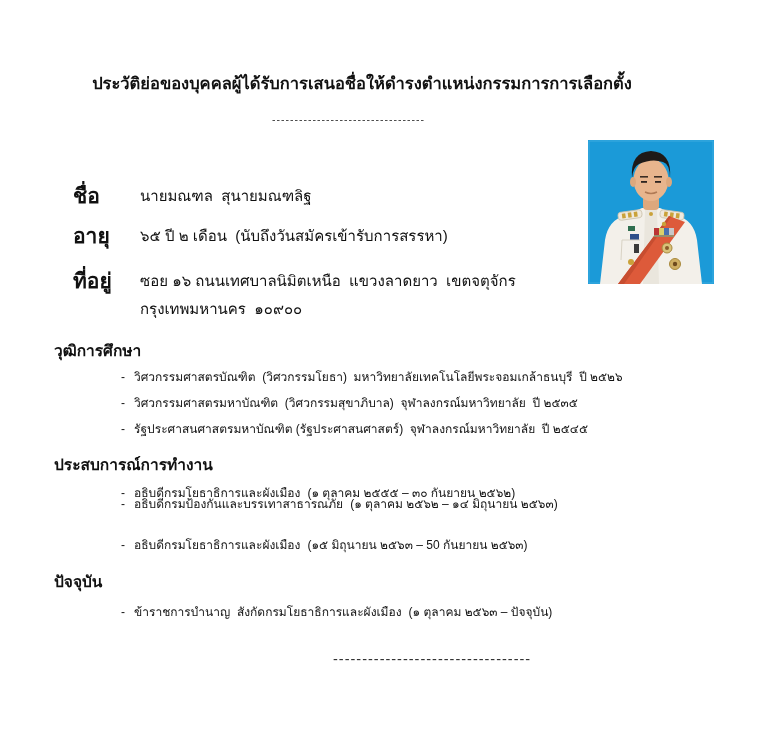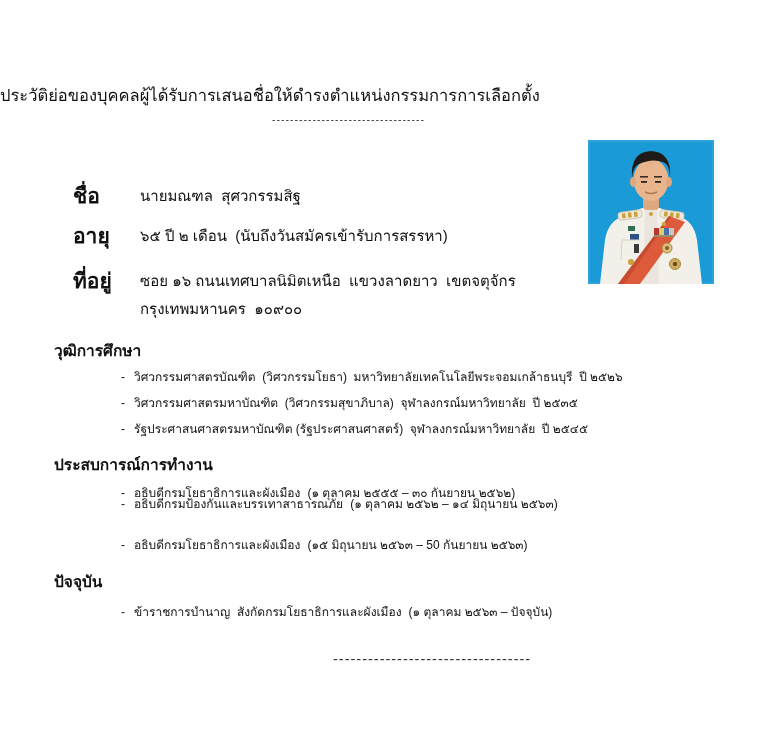--- a/index.html
+++ b/index.html
@@ -7,23 +7,23 @@
     position:relative;
     width:761px;height:743px;
     background:#ffffff;
     font-family:"Liberation Sans","DejaVu Sans",sans-serif;
     color:#111;
     overflow:hidden;
   }
   .abs{position:absolute;}
   .t{white-space:pre;}
   .title{
-    left:0;top:82px;width:724px;
-    text-align:left;
-    font-size:16.5px;font-weight:400;
+    left:0;top:70px;width:724px;
+    text-align:center;
+    font-size:16.5px;font-weight:700;
     line-height:26px;
   }
   .sep{color:#333;letter-spacing:1px;line-height:14px;}
   .sep-top{left:272px;top:112px;font-size:10.5px;}
   .sep-bottom{left:333px;top:652px;font-size:14.5px;}
   .row{left:0;top:0;width:100%;height:26px;font-size:15px;line-height:24px;}
   .row .lbl{position:absolute;left:73px;font-weight:700;font-size:21px;}
   .row .val{position:absolute;left:140px;}
   .heading{left:54px;font-size:15.5px;font-weight:700;line-height:24px;}
   .bullet{left:121px;font-size:12px;line-height:24px;}
@@ -107,21 +107,21 @@
       <rect x="46" y="104" width="5" height="9" fill="#3a3a3a"></rect>
       <circle cx="43" cy="122" r="3" fill="#caa23a"></circle>
 
       <path d="M34,100 L52,100" stroke="#d8d2c4" stroke-width="1"></path>
       <path d="M34,100 L33,120" stroke="#d8d2c4" stroke-width="1"></path>
     </svg>
   </div>
 
   <div class="abs row" style="top:184px;">
     <span class="lbl t">ชื่อ</span>
-    <span class="val t">นายมณฑล  สุศวกรรมสิฐ</span>
+    <span class="val t">นายมณฑล  สุนายมณฑลิฐ</span>
   </div>
 
   <div class="abs row" style="top:224px;">
     <span class="lbl t">อายุ</span>
     <span class="val t">๖๕ ปี ๒ เดือน  (นับถึงวันสมัครเข้ารับการสรรหา)</span>
   </div>
 
   <div class="abs row" style="top:269px;">
     <span class="lbl t">ที่อยู่</span>
     <span class="val t">ซอย ๑๖ ถนนเทศบาลนิมิตเหนือ  แขวงลาดยาว  เขตจตุจักร</span>

